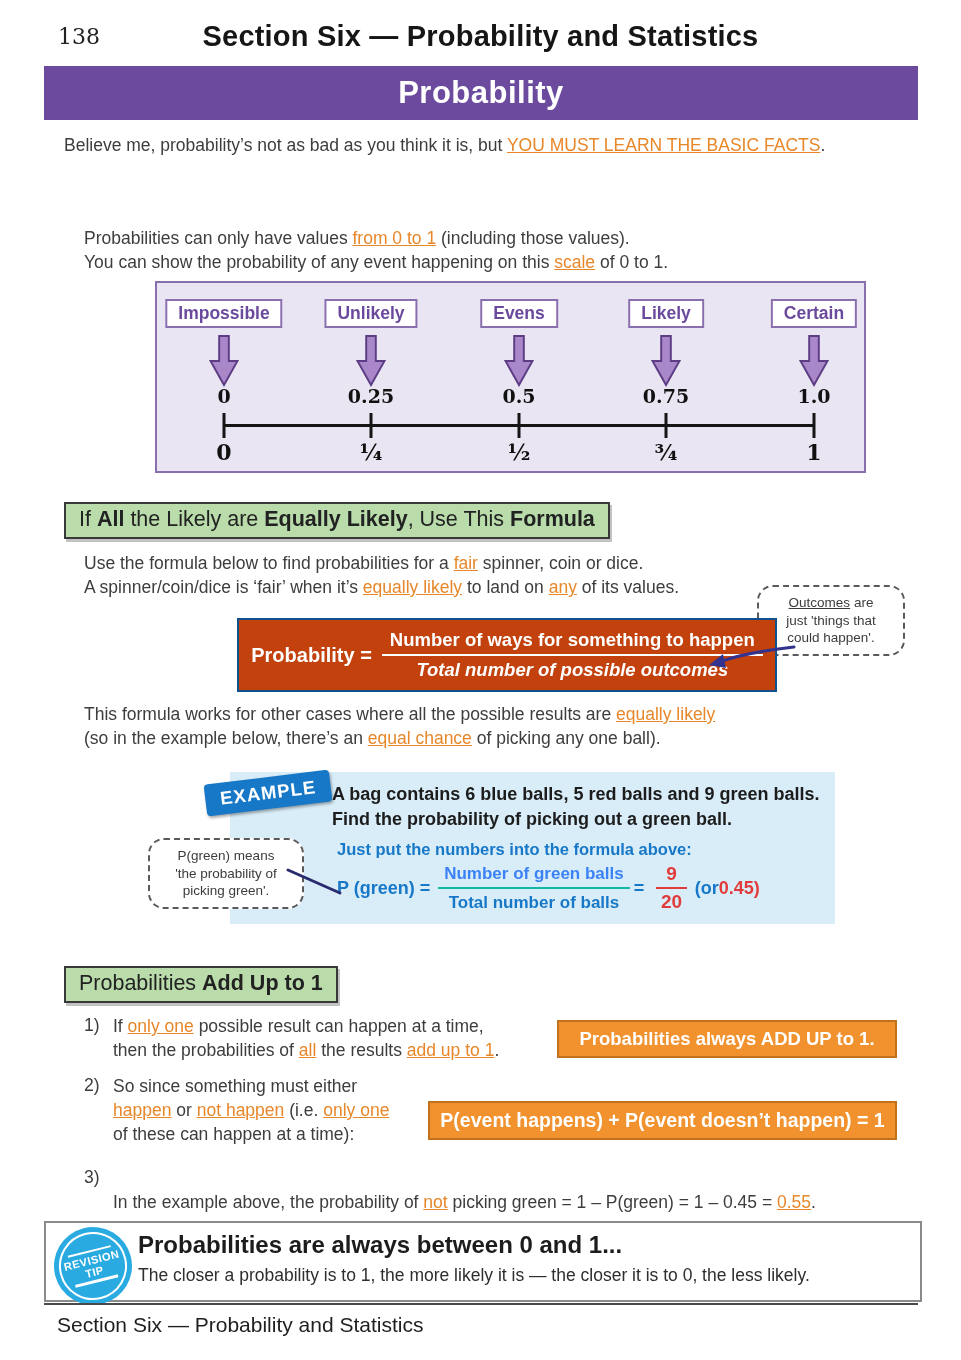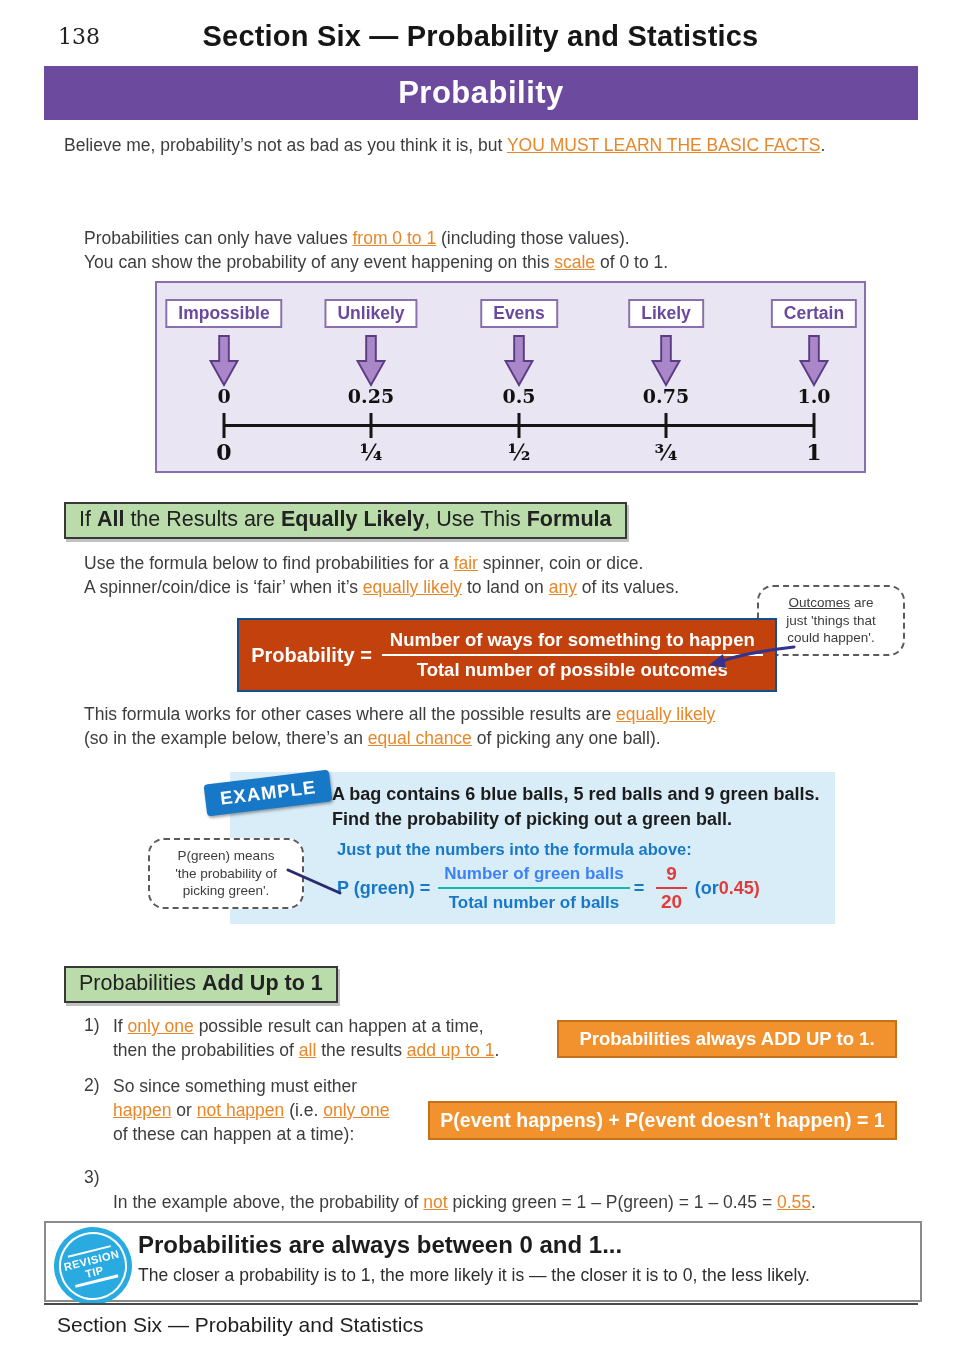--- a/index.html
+++ b/index.html
@@ -34,21 +34,21 @@
   .scale-tick{position:absolute;top:130px;width:3px;height:25px;background:#151515;transform:translateX(-50%);}
   .scale-fraction{position:absolute;top:156px;transform:translateX(-50%);font-family:"DejaVu Serif", serif;
     font-weight:bold;font-size:22px;color:#111;}
 
   
   .formula-box{left:220px;top:618px;width:536px;height:70px;background:#c2410c;border:2px solid #11518b;
     display:flex;align-items:center;justify-content:center;color:#fff;margin-left:17px;}
   .formula-lhs{font-size:20px;font-weight:bold;margin-right:10px;}
   .frac{text-align:center;}
   .frac .num{font-size:18.5px;font-weight:bold;padding:0 8px 3px;border-bottom:2.5px solid #fff;}
-  .frac .den{font-size:18.5px;font-weight:bold;padding-top:3px;}
+  .frac .den{font-size:18.5px;font-weight:bold;padding-top:3px;font-style:italic;}
 
   
   .hatch-note{border:2px dashed #5a5a5a;border-radius:16px;text-align:center;
     font-size:13.5px;line-height:17.5px;color:#3c3c3c;padding:7px 6px;background:#fff;}
   .hatch-note .u{text-decoration:underline;}
 
   
   .example-box{left:230px;top:772px;width:605px;height:152px;background:#d9edf8;}
   .example-badge{left:205px;top:777px;background:#1878c8;color:#fff;font-weight:bold;font-size:18.5px;
     letter-spacing:1px;padding:5px 15px;border-radius:4px;transform:rotate(-7deg);box-shadow:1px 2px 3px rgba(0,0,0,0.35);}
@@ -138,21 +138,21 @@
     <div class="scale-label" style="left:657px;">Certain</div>
     <svg class="scale-arrow" style="left:657px;" width="34" height="52" viewBox="0 0 34 54">
         <path d="M12 1 L22 1 L22 27 L31 27 L17 52 L3 27 L12 27 Z" fill="#a987c9" stroke="#5c3d85" stroke-width="2"></path>
       </svg>
     <div class="scale-decimal" style="left:657px;">1.0</div>
     <div class="scale-fraction" style="left:657px;">1</div>
     <div class="scale-tick" style="left:657px;"></div>
     <div class="scale-line"></div>
   </div>
 
-  <div class="abs h-box" style="left:64px;top:502px;"><span>If </span><span class="b">All</span><span> the Results are </span><span class="b">Equally Likely</span><span>, Use This </span><span class="b">Formula</span></div>
+  <div class="abs h-box" style="left:64px;top:502px;"><span>If </span><span class="b">All</span><span> the Likely are </span><span class="b">Equally Likely</span><span>, Use This </span><span class="b">Formula</span></div>
 
   <div class="abs txt" style="left:84px;top:551px;">
     <div><span>Use the formula below to find probabilities for a </span><span class="lnk">fair</span><span> spinner, coin or dice.</span></div>
     <div><span>A spinner/coin/dice is ‘fair’ when it’s </span><span class="lnk">equally likely</span><span> to land on </span><span class="lnk">any</span><span> of its values.</span></div>
   </div>
 
   <div class="abs hatch-note" style="left:757px;top:585px;width:132px;">
     <span class="u">Outcomes</span><span> are</span><br>
     <span>just 'things that</span><br>
     <span>could happen'.</span>

